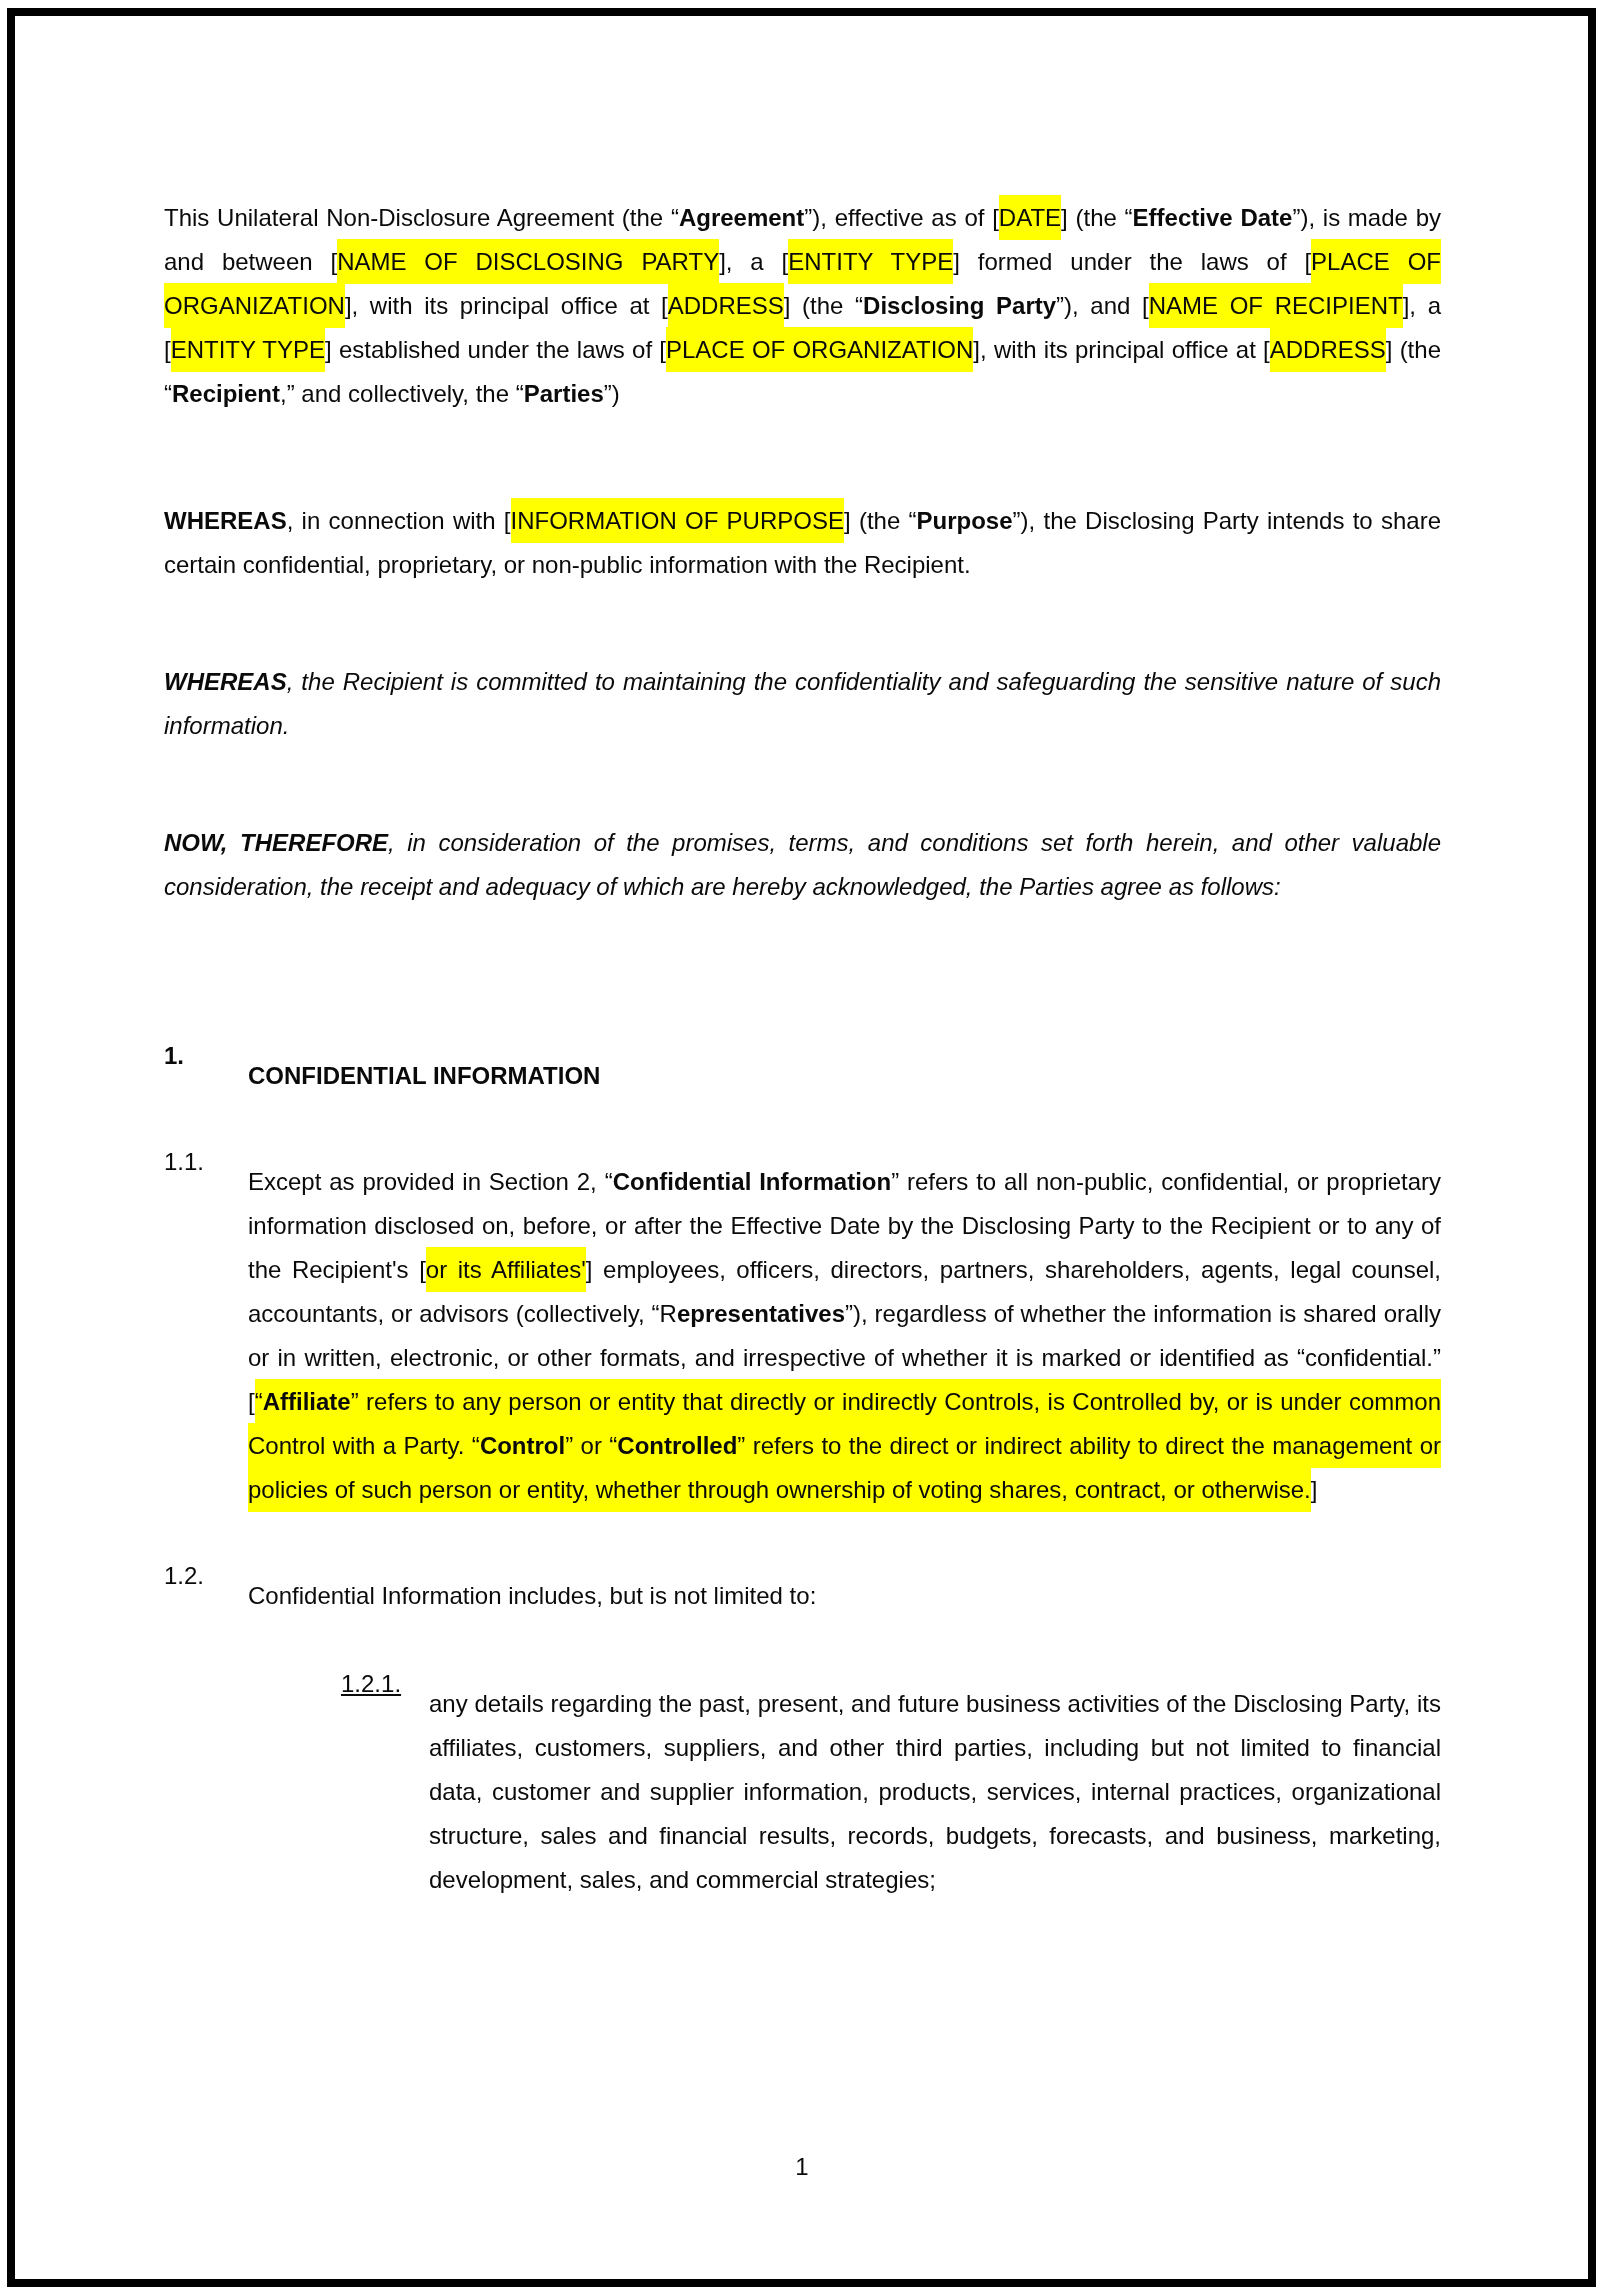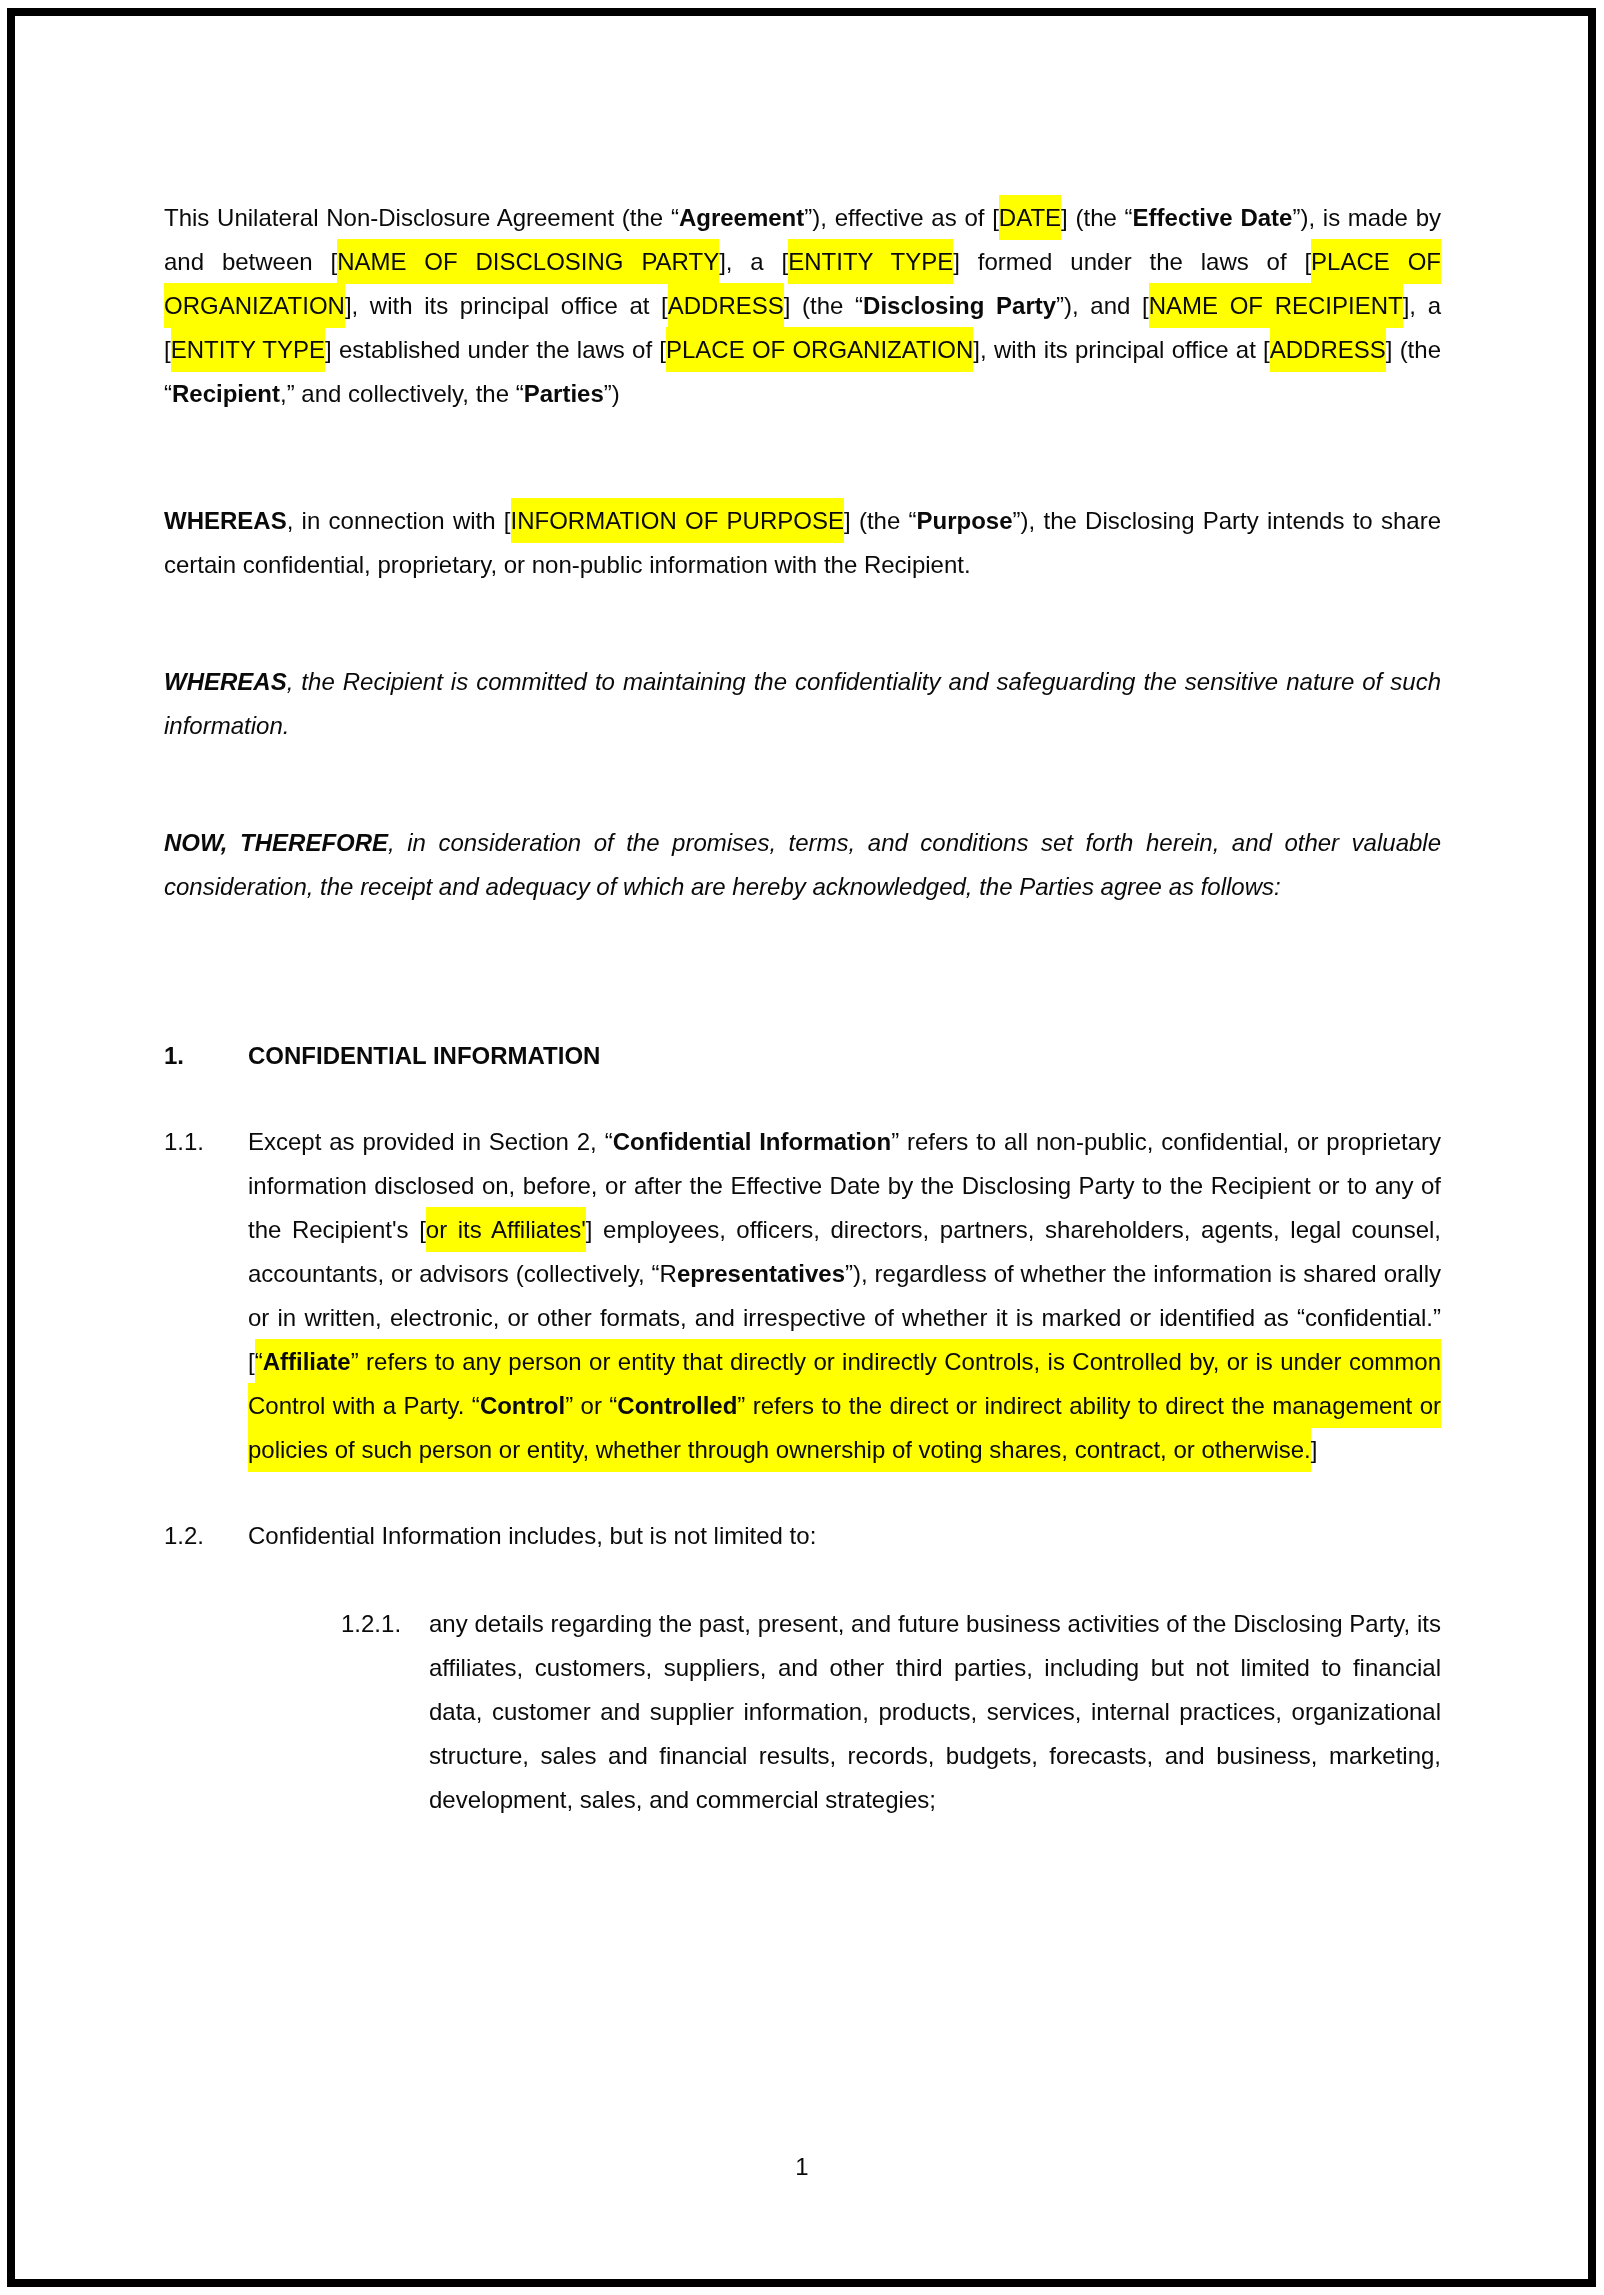--- a/index.html
+++ b/index.html
@@ -39,23 +39,23 @@
   }
   .b { font-weight: bold; }
   .hl { background: var(--hl, #ffff00); padding: 9px 0; }
   .mt-1 { margin-top: 44px; }
   .mt-2 { margin-top: 83px; }
   .mt-3 { margin-top: 73px; font-style: italic; }
   .mt-4 { margin-top: 125px; }
   .mt-5 { margin-top: 42px; }
   .sec { display: flex; align-items: flex-start; }
   .sec .num { flex: 0 0 84px; }
-  .sec .body { flex: 1 1 auto; }
+  .sec .body { flex: 1 1 auto; margin-top: 20px; }
   .nested { margin-left: 177px; }
-  .nested .num { flex: 0 0 88px; }
+  .nested .num { flex: 0 0 88px; text-decoration: underline; }
   .heading-text { font-weight: bold; }
   .page-number {
     position: absolute;
     top: 2145px;
     left: 0; right: 0;
     text-align: center;
     font-size: 24px;
     line-height: 44px;
   }
 </style>

